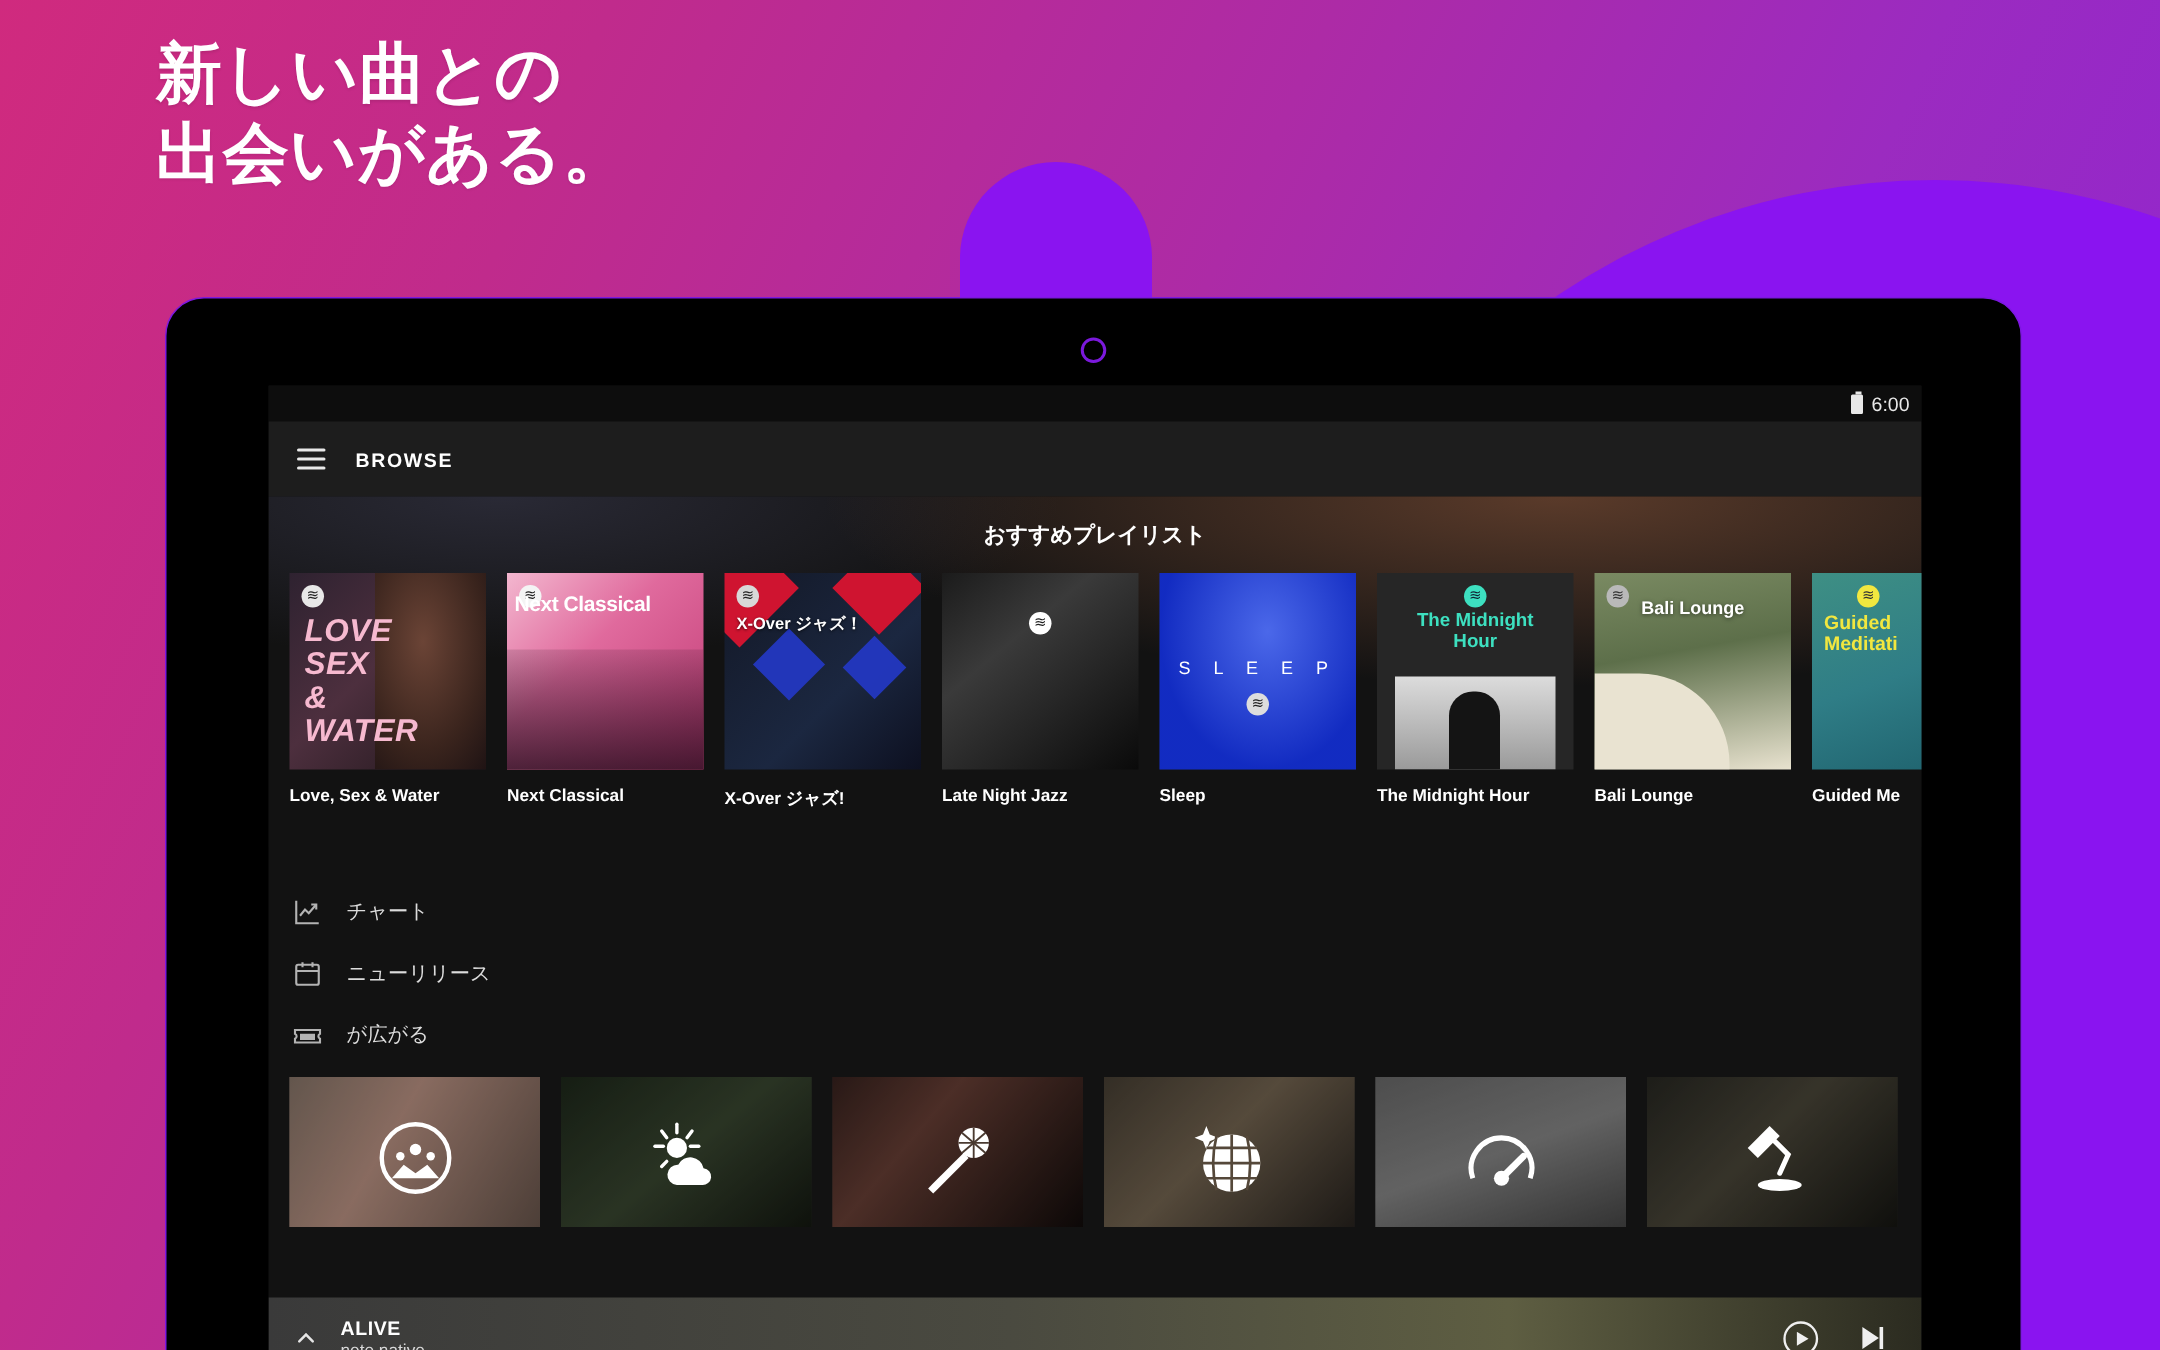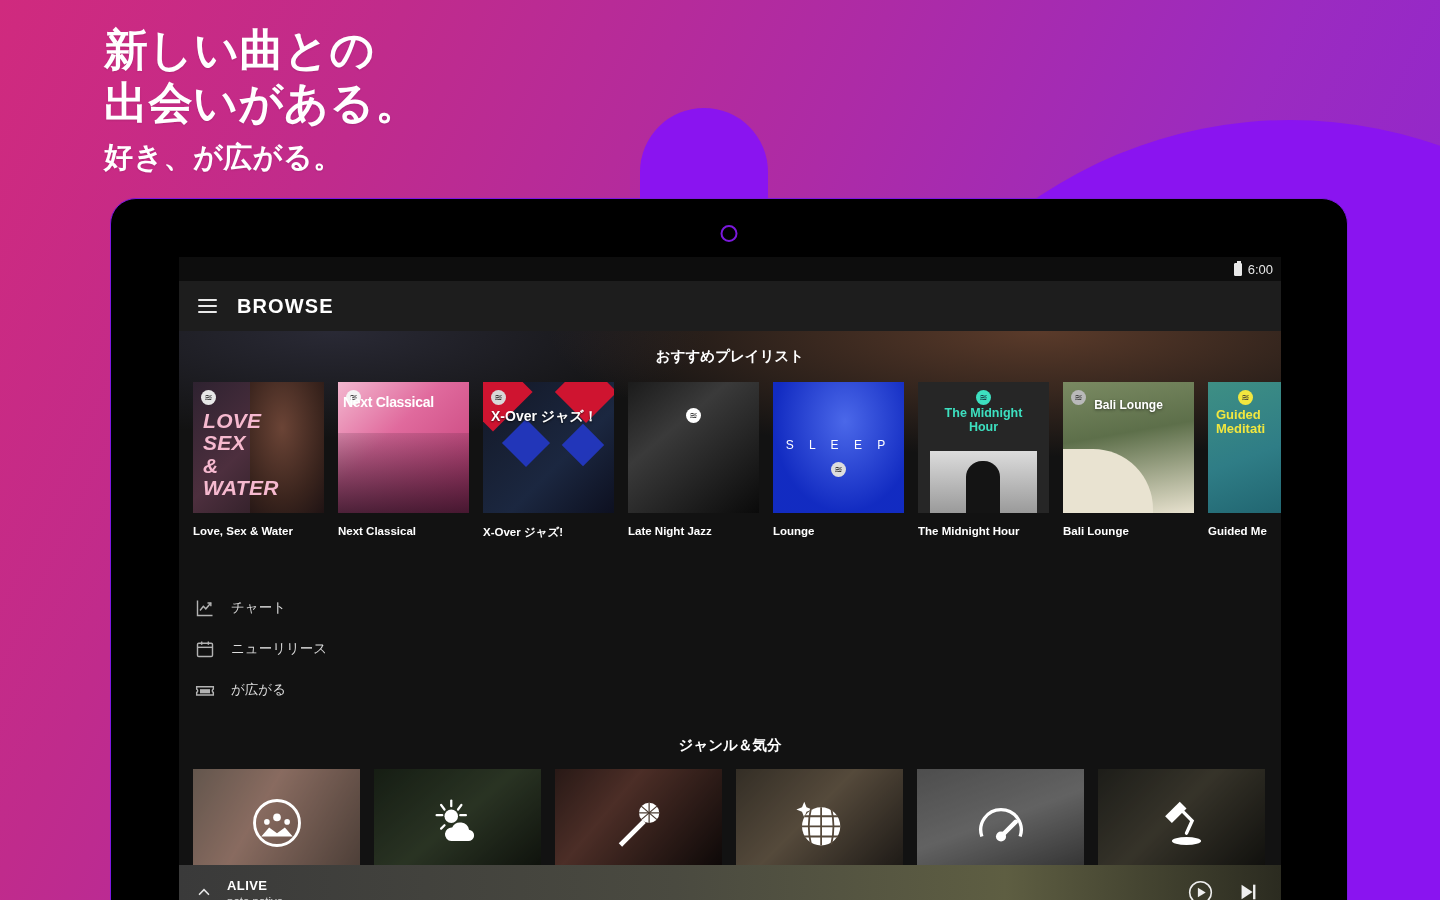--- a/index.html
+++ b/index.html
@@ -78,21 +78,21 @@
   }
   #clock{ color:#e8e8e8; font-size:13px; }
 
   
   #app-bar{
     height:50px; background:#1d1d1d;
     display:flex; align-items:center; padding-left:19px; gap:20px;
   }
   #hamburger{ width:19px; display:flex; flex-direction:column; gap:4px; cursor:pointer; }
   #hamburger i{ display:block; height:2px; background:#e9e9e9; border-radius:1px; }
-  #app-title{ color:#fff; font-size:20px; font-weight:bold; letter-spacing:1.1px; }
+  #app-title{ color:#fff; font-size:13px; font-weight:bold; letter-spacing:1.1px; }
 
   
   #featured{
     position:relative; padding-top:16px; height:234px;
     background:
       radial-gradient(ellipse 700px 180px at 78% 0%, rgba(150,92,62,.55) 0%, rgba(60,38,30,0) 70%),
       radial-gradient(ellipse 520px 150px at 14% 0%, rgba(70,70,96,.45) 0%, rgba(30,30,40,0) 72%),
       #121212;
   }
   #featured-title{
@@ -133,21 +133,21 @@
   .art-xover{ background:linear-gradient(135deg,#131826 0%,#1b2740 60%,#0d1020 100%); }
   .art-xover .d1{ position:absolute; left:-18px; top:-18px; width:56px; height:56px;
     background:#cf1430; transform:rotate(45deg); }
   .art-xover .d2{ position:absolute; right:6px; top:-12px; width:44px; height:44px;
     background:#cf1430; transform:rotate(45deg); }
   .art-xover .d3{ position:absolute; left:26px; top:44px; width:34px; height:34px;
     background:#2438c8; transform:rotate(45deg); opacity:.9; }
   .art-xover .d4{ position:absolute; right:16px; top:48px; width:30px; height:30px;
     background:#2438c8; transform:rotate(45deg); opacity:.9; }
   .art-xover .t{ position:absolute; left:8px; top:26px; color:#fff;
-    font-size:14px; font-weight:bold; white-space:nowrap; z-index:3;
+    font-size:11px; font-weight:bold; white-space:nowrap; z-index:3;
     text-shadow:0 1px 2px rgba(0,0,0,.7); }
   .art-late{ background:linear-gradient(140deg,#1b1b1b 0%,#3a3a3a 35%,#0a0a0a 100%); }
   .art-late .t{ position:absolute; left:0; right:0; top:44px; text-align:center;
     color:#fff; font-size:16px; font-weight:bold; font-style:italic; line-height:.98;
     text-shadow:0 1px 3px rgba(0,0,0,.8); }
   .art-sleep{ background:#1430cf; }
   .art-sleep:before{ content:""; position:absolute; inset:0;
     background:radial-gradient(ellipse at 55% 30%, rgba(120,150,255,.55) 0%, rgba(10,25,140,.2) 70%); }
   .art-sleep .t{ position:absolute; left:0; right:0; top:56px; text-align:center;
     color:#fff; font-size:12px; letter-spacing:6px; font-weight:500; }
@@ -211,21 +211,20 @@
 <body>
 
 <div id="promo-bg">
   <div class="blob" id="blob-right"></div>
   <div class="blob" id="blob-small"></div>
 </div>
 
 <div id="headline">
   <div class="l1">新しい曲との</div>
   <div class="l2">出会いがある。</div>
-  <div class="l3">好き、が広がる。</div>
 </div>
 
 <div id="tablet">
   <div id="camera"></div>
 
   <div id="screen">
 
     <div id="status-bar">
       <div id="battery-icon"></div>
       <div id="clock">6:00</div>
@@ -279,21 +278,21 @@
             <div class="spot" style="left:58px;top:26px;background:#fff;color:#222"></div>
           </div>
           <div class="card-label">Late Night Jazz</div>
         </div>
 
         <div class="card">
           <div class="card-art art-sleep">
             <div class="t">S L E E P</div>
             <div class="spot" style="left:58px;top:80px;background:#ddd;color:#222"></div>
           </div>
-          <div class="card-label">Lounge</div>
+          <div class="card-label">Sleep</div>
         </div>
 
         <div class="card">
           <div class="card-art art-mid">
             <div class="spot" style="left:58px;top:8px;background:#3de0c0;color:#123"></div>
             <div class="ph"></div>
             <div class="t">The Midnight<br>Hour</div>
           </div>
           <div class="card-label">The Midnight Hour</div>
         </div>
@@ -348,21 +347,20 @@
           <svg viewBox="0 0 24 24" fill="none" stroke="#b3b3b3" stroke-width="1.7">
             <path d="M2 8h20v3a2.2 2.2 0 0 0 0 4v3H2v-3a2.2 2.2 0 0 0 0-4z"></path>
             <rect x="6" y="11" width="12" height="5" fill="#b3b3b3" stroke="none"></rect>
           </svg>
         </span>
         <span class="nav-label">が広がる</span>
       </div>
 
     </div>
 
-    <div id="genres-title">ジャンル＆気分</div>
     <div id="genre-grid">
 
       <div class="genre-tile g1">
         <div class="ov"></div>
         <svg viewBox="0 0 48 48">
           <circle cx="24" cy="24" r="20" fill="none" stroke="#fff" stroke-width="2.6"></circle>
           <circle cx="24" cy="19" r="3.4" fill="#fff"></circle>
             <circle cx="15" cy="23" r="2.5" fill="#fff"></circle>
           <circle cx="33" cy="23" r="2.5" fill="#fff"></circle>
           <path d="M10 36 L17 28 L24 33 L31 28 L38 36 Z" fill="#fff"></path>

